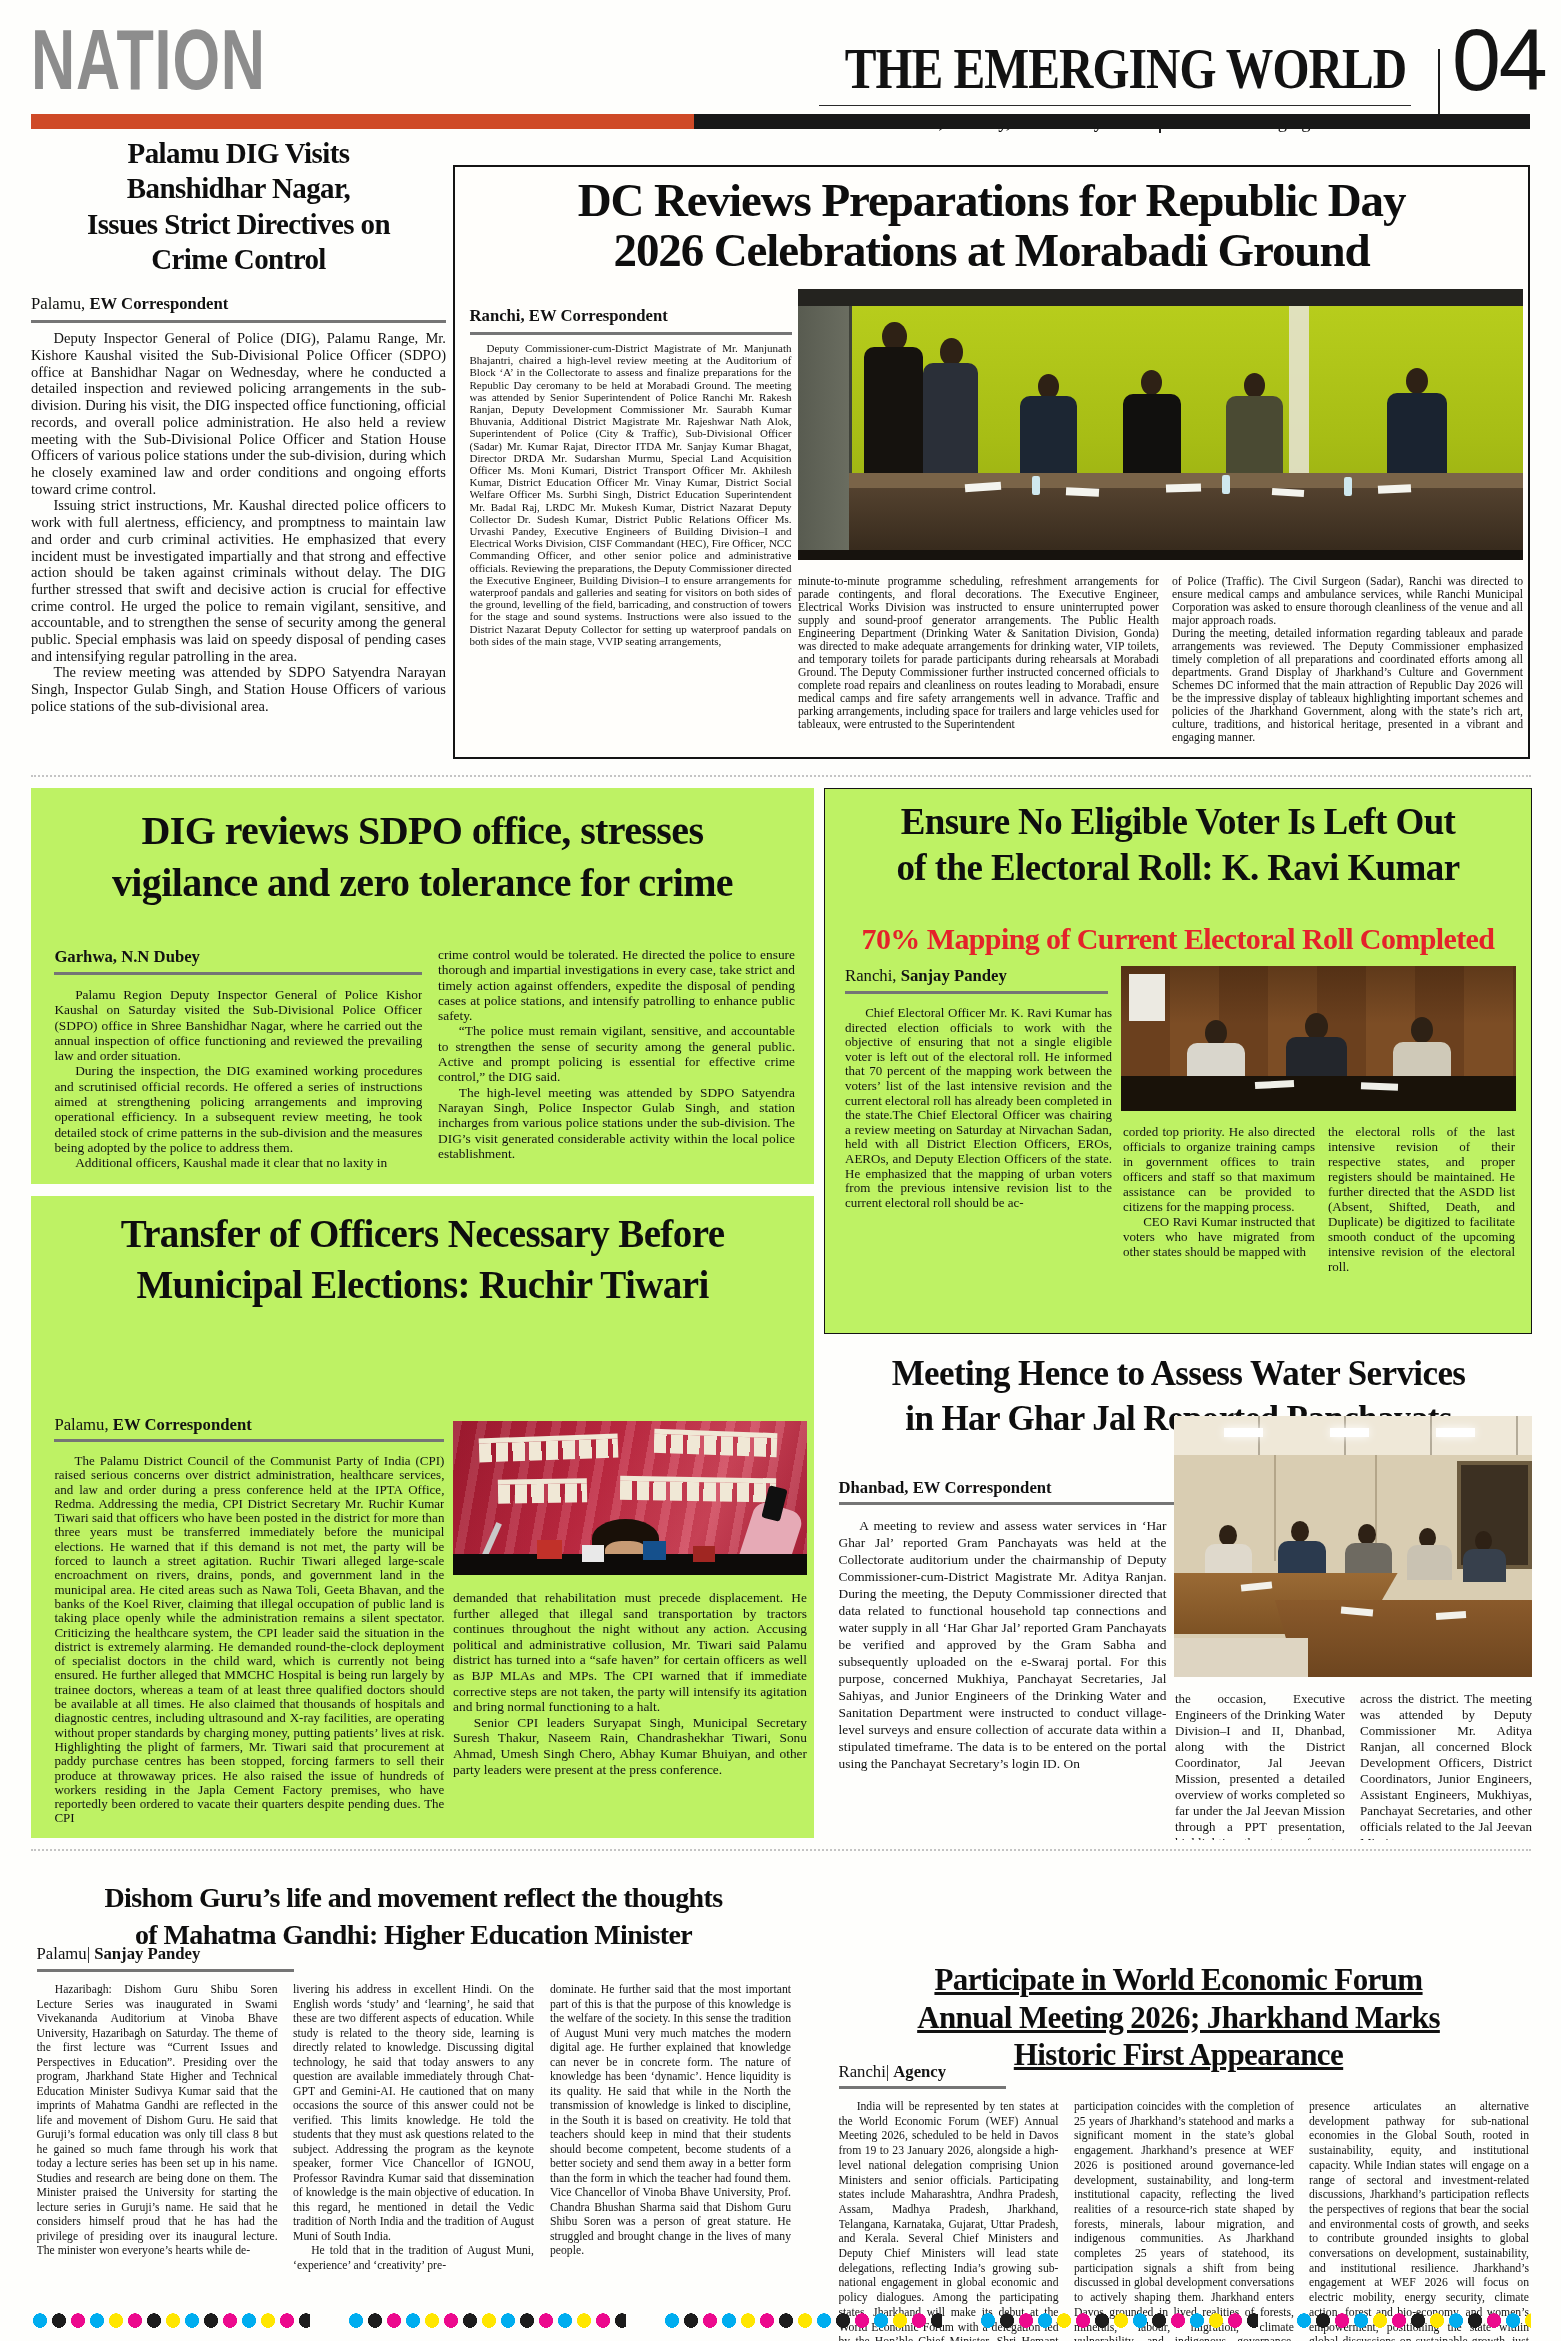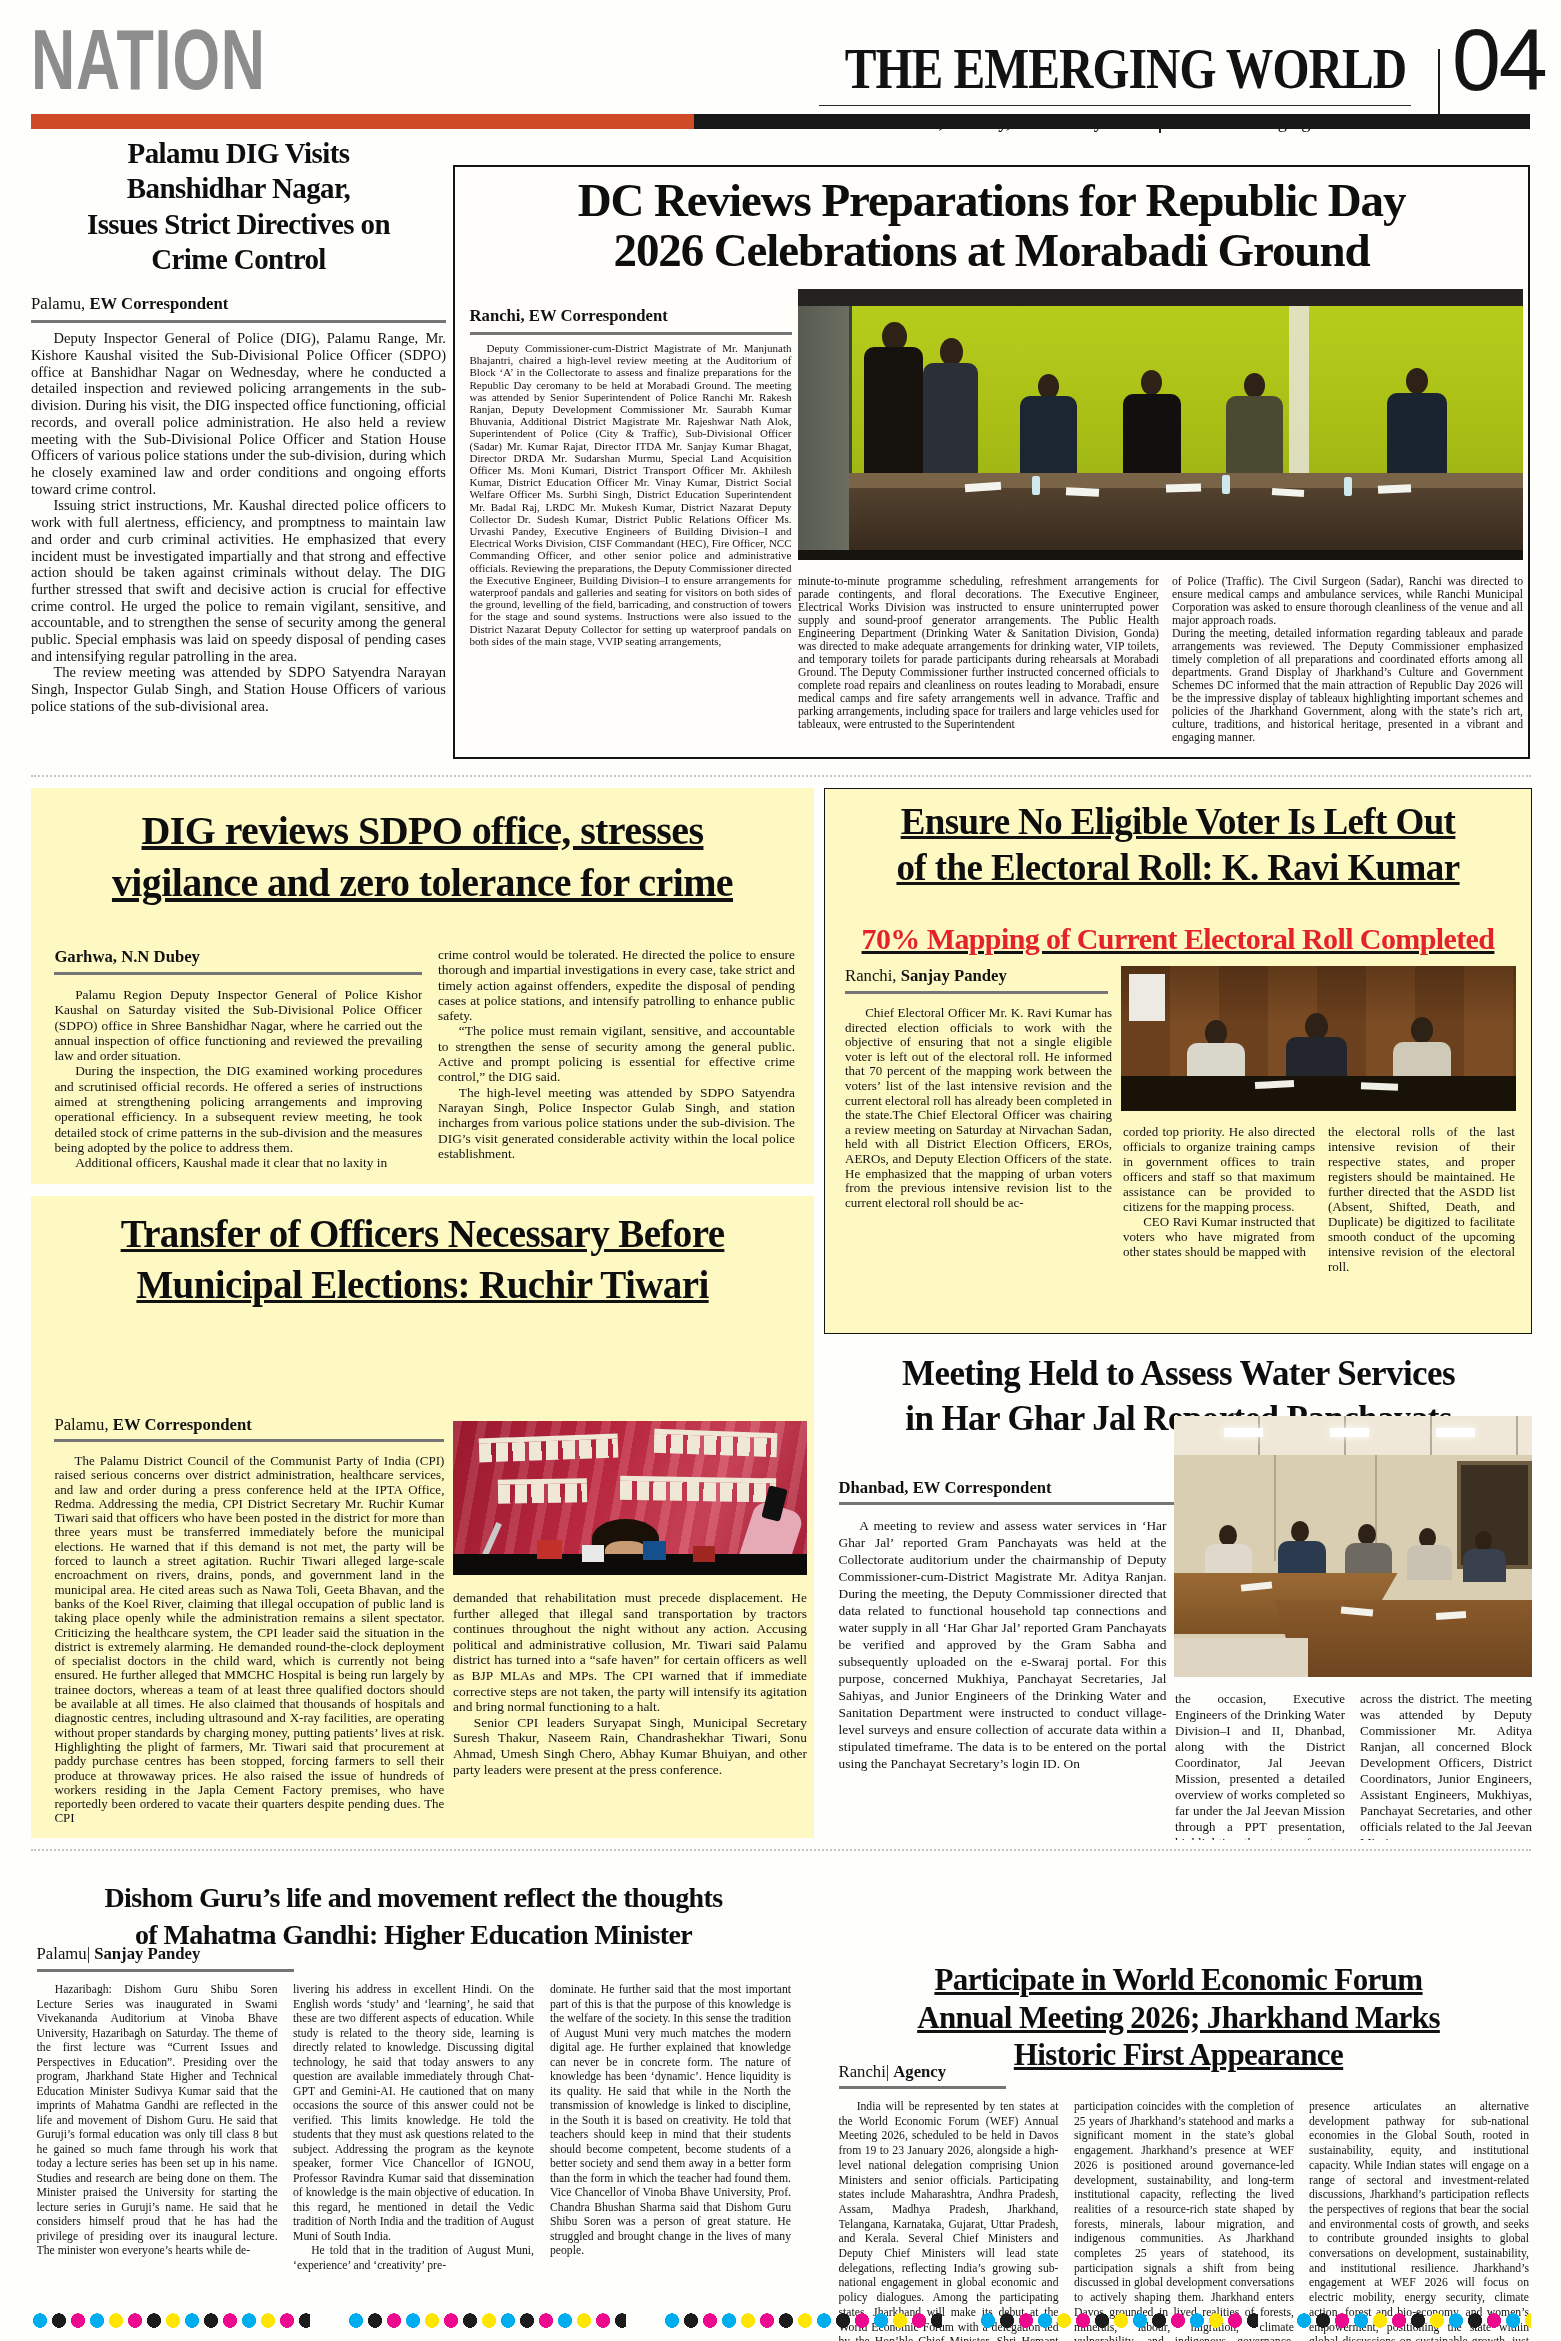--- a/index.html
+++ b/index.html
@@ -8,21 +8,21 @@
   .abs{position:absolute;}
   .hl{font-weight:700;text-align:center;letter-spacing:-0.6px;color:#0e0e0e;}
   .hl span{display:block;}
   .by{font-size:16.7px;white-space:nowrap;}
   .by .loc{font-weight:400;}
   .by .nm{font-weight:700;}
   .byrule{position:absolute;height:2.8px;background:#757575;}
   .bt{text-align:justify;overflow:hidden;}
   .bt p{margin:0;text-indent:1.55em;}
   .bt p.noind{text-indent:0;}
-  .panel{background:#fef9c3;text-decoration:underline;}
+  .panel{background:#bef264;}
   .dotrule{border-top:2.8px dotted #c4c4c4;height:0;}
   .photo{position:absolute;overflow:hidden;}
   .el{position:absolute;}
 
   
   #nation{left:31px;top:16.7px;font-family:"Liberation Sans",sans-serif;font-weight:700;
           font-size:85px;line-height:1;color:#8d8d8d;letter-spacing:1.1px;
           transform:scaleX(.72);transform-origin:left top;}
   #masthead{left:797px;top:41px;width:636px;text-align:center;}
   #masthead .title{font-weight:700;font-size:56px;line-height:1;letter-spacing:-1.1px;
@@ -307,21 +307,21 @@
       <p>The Palamu District Council of the Communist Party of India (CPI) raised serious concerns over district administration, healthcare services, and law and order during a press conference held at the IPTA Office, Redma. Addressing the media, CPI District Secretary Mr. Ruchir Kumar Tiwari said that officers who have been posted in the district for more than three years must be transferred immediately before the municipal elections. He warned that if this demand is not met, the party will be forced to launch a street agitation. Ruchir Tiwari alleged large-scale encroachment on rivers, drains, ponds, and government land in the municipal area. He cited areas such as Nawa Toli, Geeta Bhavan, and the banks of the Koel River, claiming that illegal occupation of public land is taking place openly while the administration remains a silent spectator. Criticizing the healthcare system, the CPI leader said the situation in the district is extremely alarming. He demanded round-the-clock deployment of specialist doctors in the child ward, which is currently not being ensured. He further alleged that MMCHC Hospital is being run largely by trainee doctors, whereas a team of at least three qualified doctors should be available at all times. He also claimed that thousands of hospitals and diagnostic centres, including ultrasound and X-ray facilities, are operating without proper standards by charging money, putting patients’ lives at risk. Highlighting the plight of farmers, Mr. Tiwari said that procurement at paddy purchase centres has been stopped, forcing farmers to sell their produce at throwaway prices. He also raised the issue of hundreds of workers residing in the Japla Cement Factory premises, who have reportedly been ordered to vacate their quarters despite pending dues. The CPI</p>
     </div>
     <div class="abs bt c2">
       <p class="noind">demanded that rehabilitation must precede displacement. He further alleged that illegal sand transportation by tractors continues throughout the night without any action. Accusing political and administrative collusion, Mr. Tiwari said Palamu district has turned into a “safe haven” for certain officers as well as BJP MLAs and MPs. The CPI warned that if immediate corrective steps are not taken, the party will intensify its agitation and bring normal functioning to a halt.</p>
       <p>Senior CPI leaders Suryapat Singh, Municipal Secretary Suresh Thakur, Naseem Rain, Chandrashekhar Tiwari, Sonu Ahmad, Umesh Singh Chero, Abhay Kumar Bhuiyan, and other party leaders were present at the press conference.</p>
     </div>
   </section>
 
   <section class="abs" id="wat">
     <h2 class="hl">
-      <span>Meeting Held to Assess Water Services</span>
+      <span>Meeting Hence to Assess Water Services</span>
       <span>in Har Ghar Jal Reported Panchayats</span>
     </h2>
     <div class="abs by">
       <span class="loc" style="font-weight:700">Dhanbad,</span>
       <span class="nm">EW Correspondent</span>
     </div>
     <div class="byrule"></div>
     <div class="photo" id="ph4">
       <div class="el" style="left:0;top:0;width:100%;height:39px;background:repeating-linear-gradient(90deg,rgba(0,0,0,0) 0 84px,rgba(120,110,90,.5) 84px 86px)"></div>
       <div class="el" style="left:50px;top:12.3px;width:39px;height:9px;background:#ffffff;box-shadow:0 0 10px #fff"></div>

